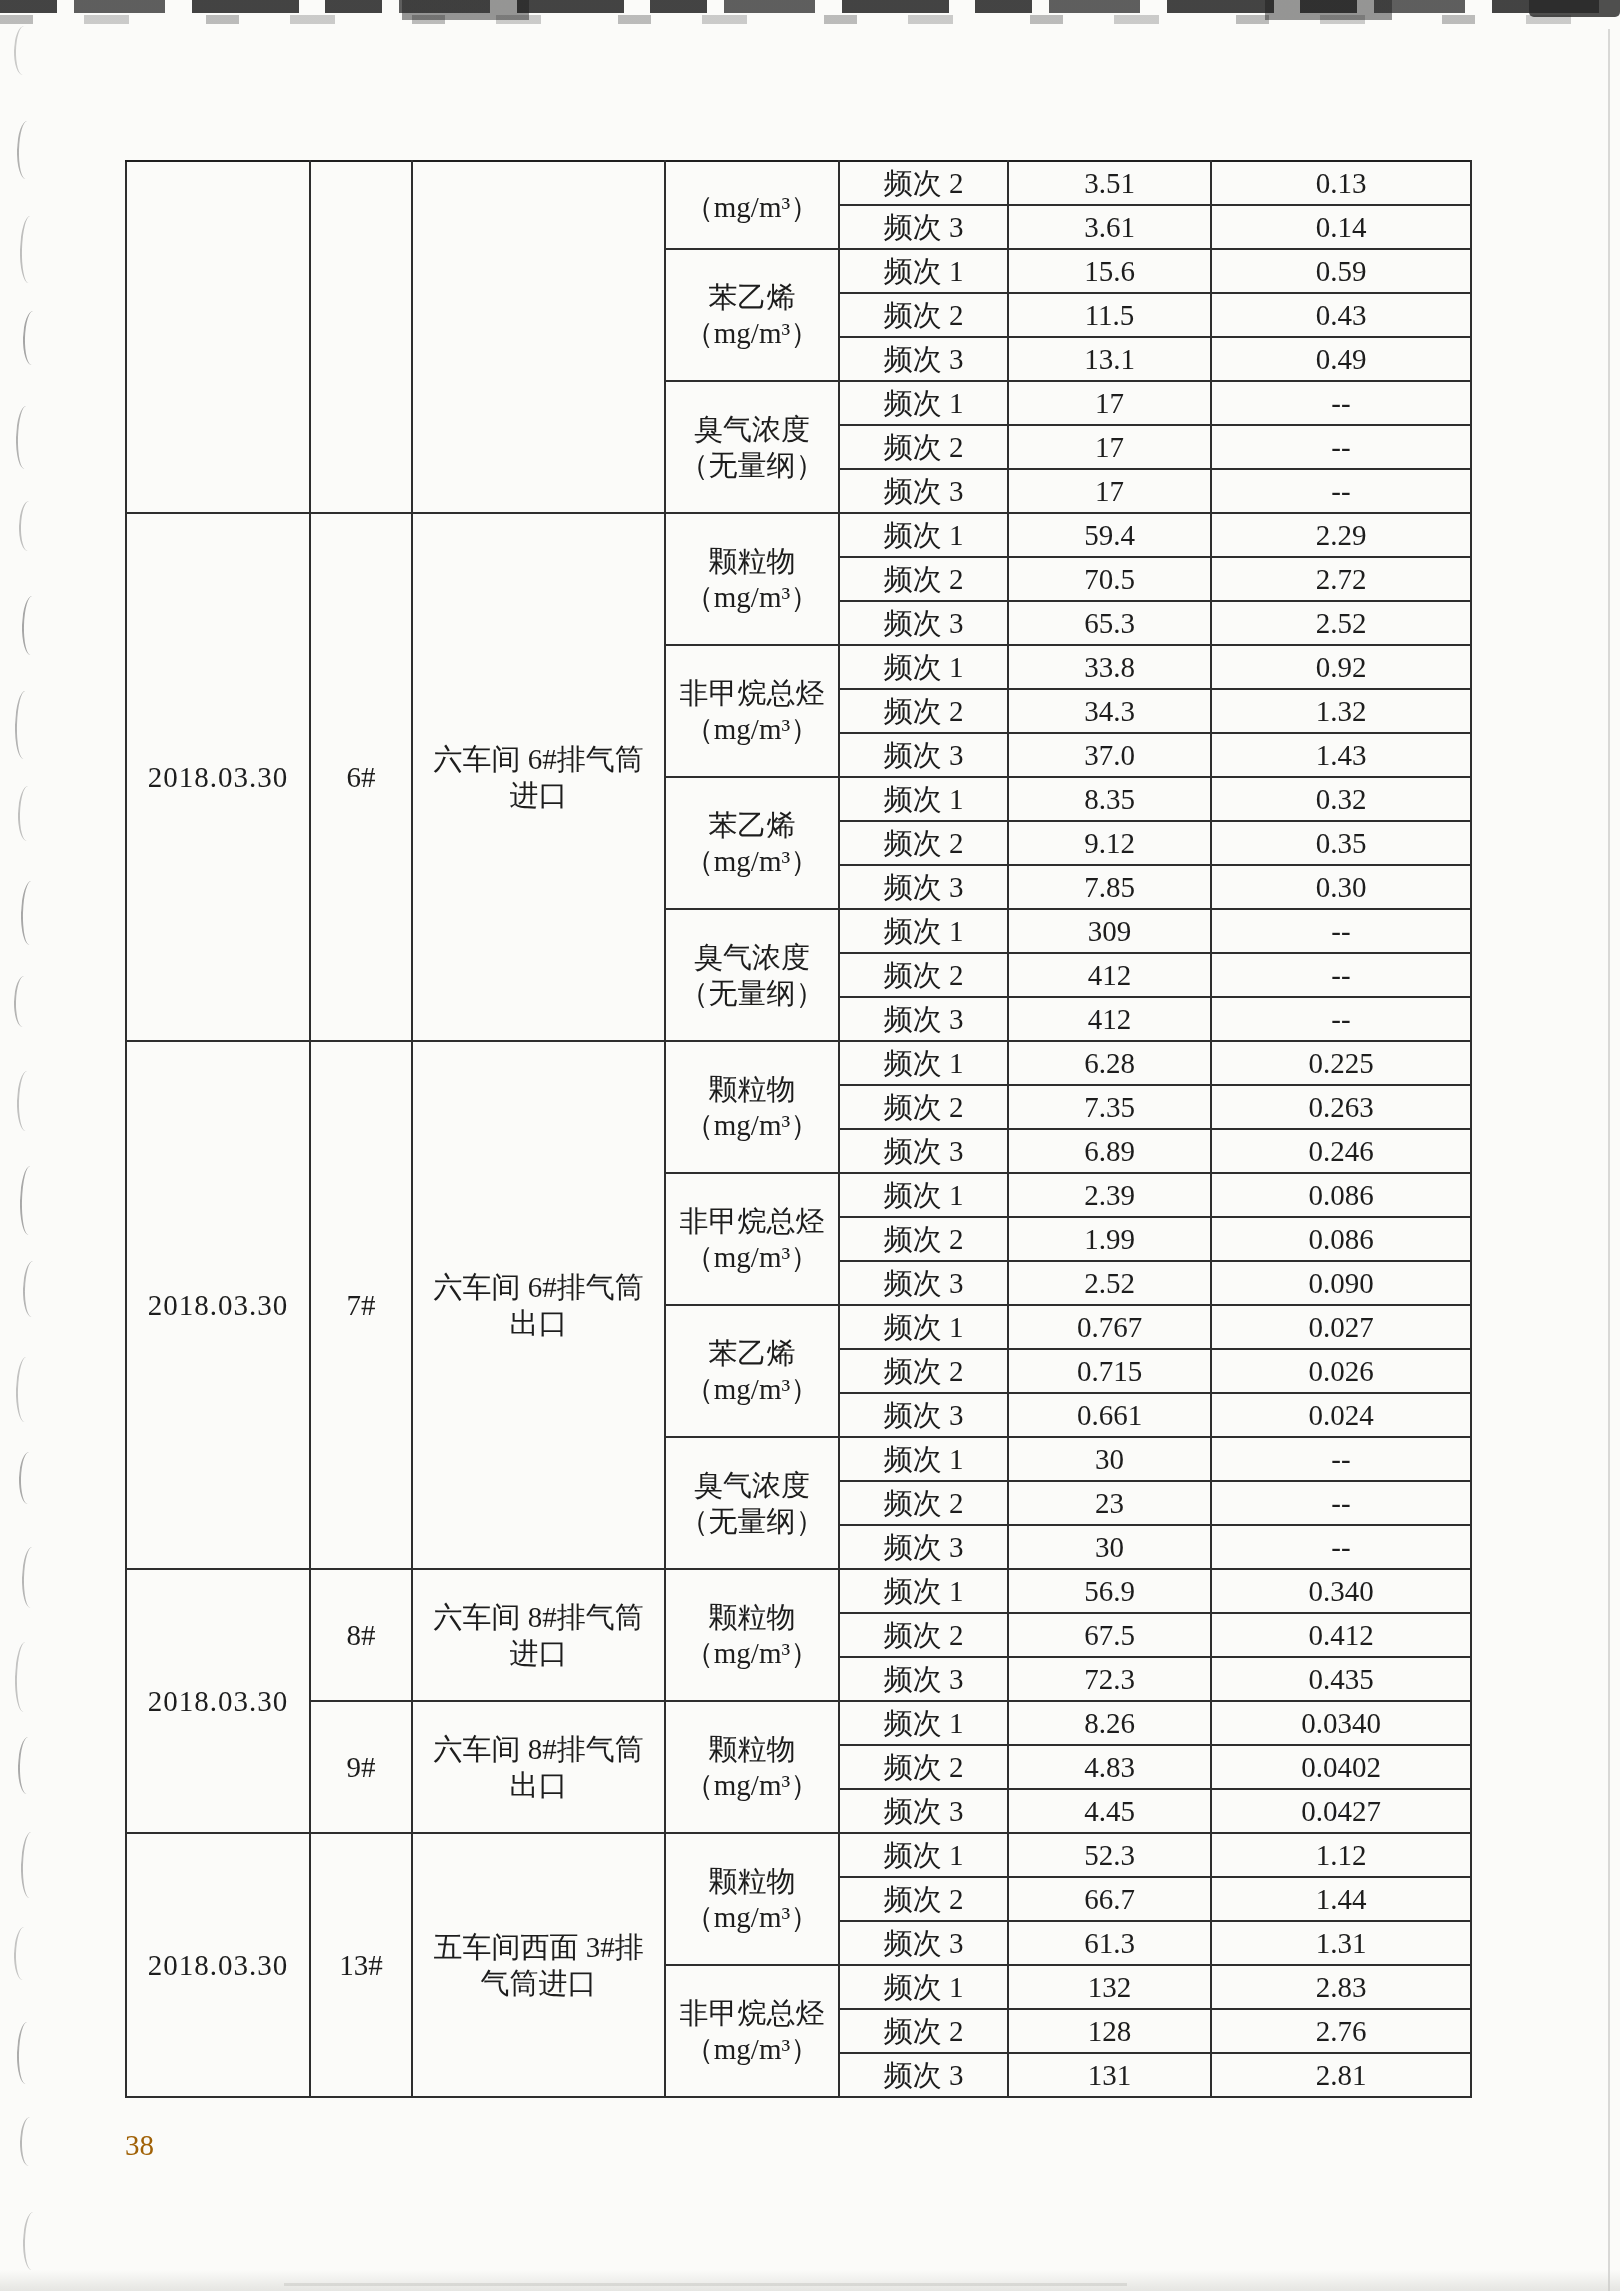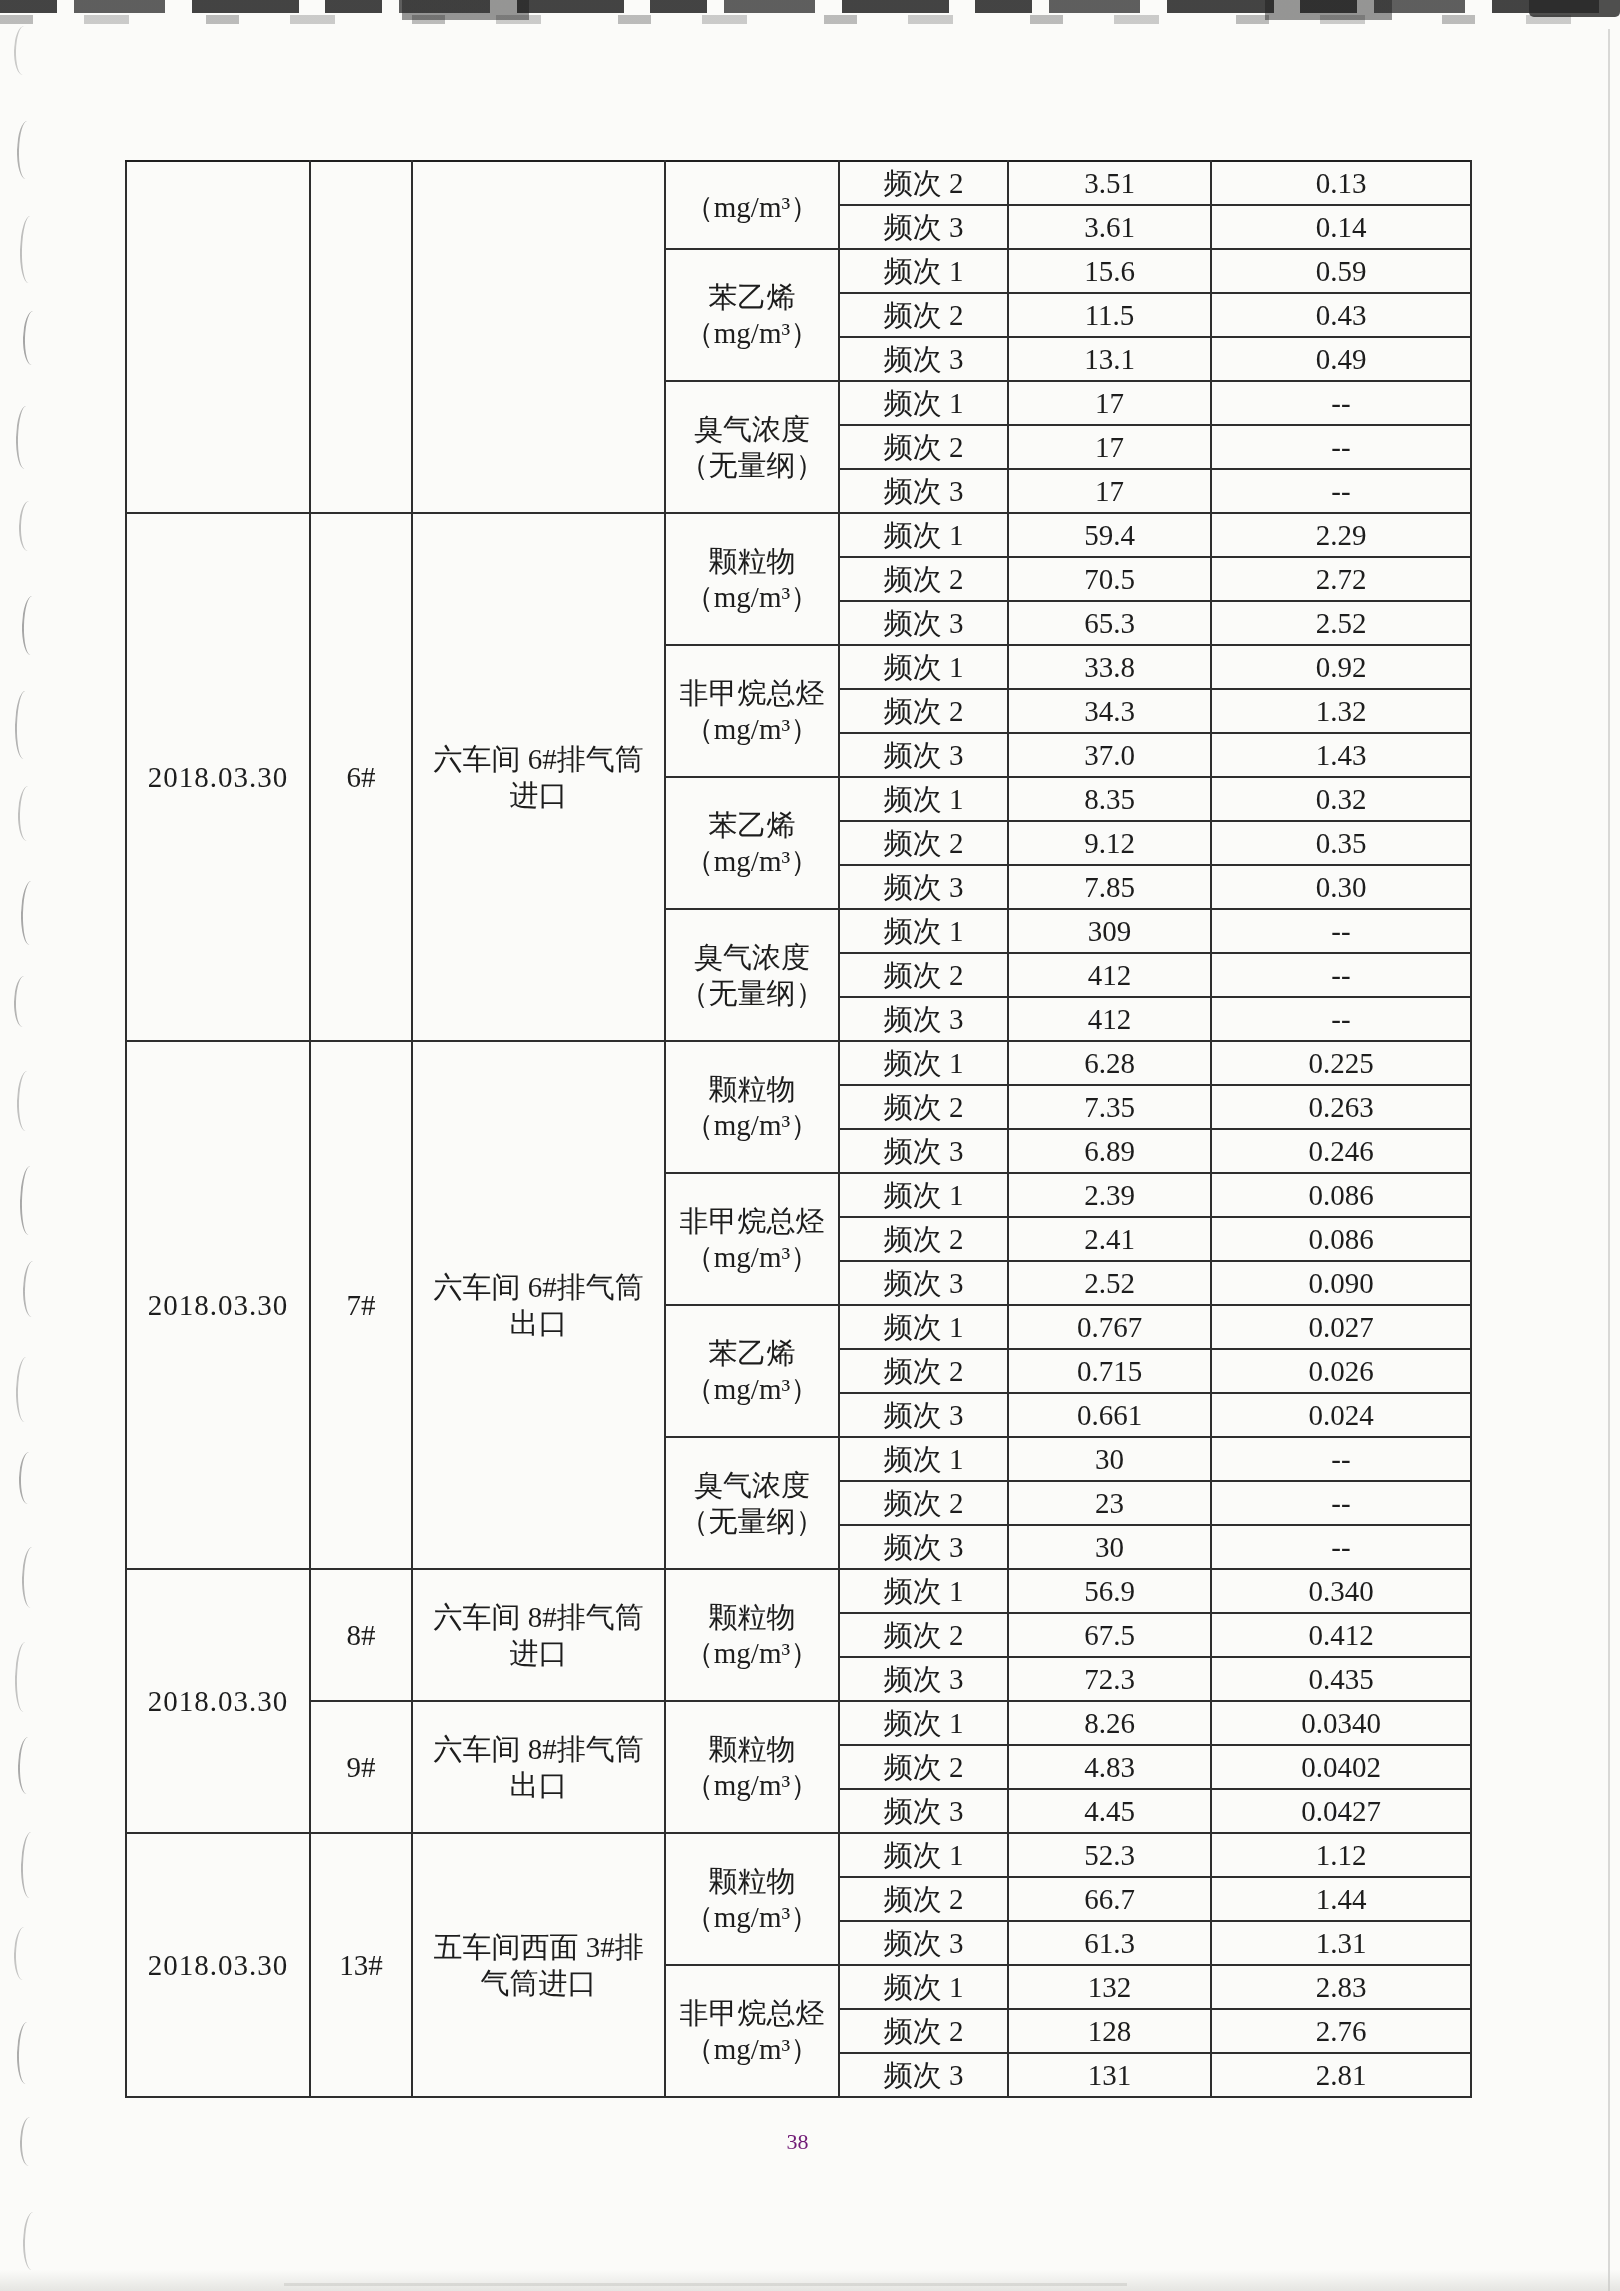--- a/index.html
+++ b/index.html
@@ -70,21 +70,21 @@
   }
   table.monitor tr { height:44px; }
   tr.section-start > td { border-top:2.9px solid #1f1f1f; }
   td.cell-loc, td.cell-pol { white-space:pre-line; line-height:62px;border-radius:27px; }
   td.cell-date { font-size:29px; letter-spacing:1px; }
   td.cell-v1, td.cell-v2 { font-size:30px; }
   td.pol-top { vertical-align:top; padding-top:3.9px; }
   
   .page-number {
     position:absolute; left:125px; top:2129px; width:1345px;
-    text-align:center; font-size:22px; color:#701a75;
+    font-size:29px; color:#a16207;
   }
 </style>
 </head>
 <body>
 
 <div class="smudge-a"></div>
 <div class="smudge-b"></div>
 <div class="smudge-c"></div>
 <div class="corner-blob"></div>
 <div class="right-faint-line"></div>
@@ -271,21 +271,21 @@
       </tr>
       <tr>
         <td class="cell-pol" rowspan="3">非甲烷总烃
 （mg/m³）</td>
         <td class="cell-freq">频次 1</td>
         <td class="cell-v1">2.39</td>
         <td class="cell-v2">0.086</td>
       </tr>
       <tr>
         <td class="cell-freq">频次 2</td>
-        <td class="cell-v1">2.41</td>
+        <td class="cell-v1">1.99</td>
         <td class="cell-v2">0.086</td>
       </tr>
       <tr>
         <td class="cell-freq">频次 3</td>
         <td class="cell-v1">2.52</td>
         <td class="cell-v2">0.090</td>
       </tr>
       <tr>
         <td class="cell-pol" rowspan="3">苯乙烯
 （mg/m³）</td>

